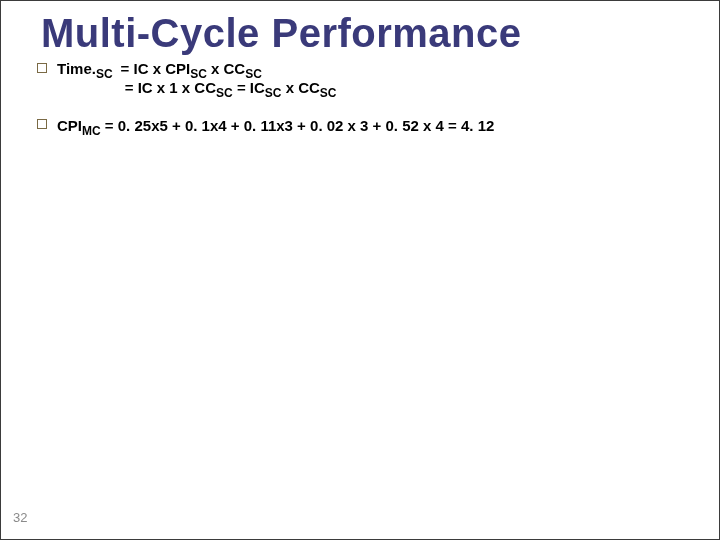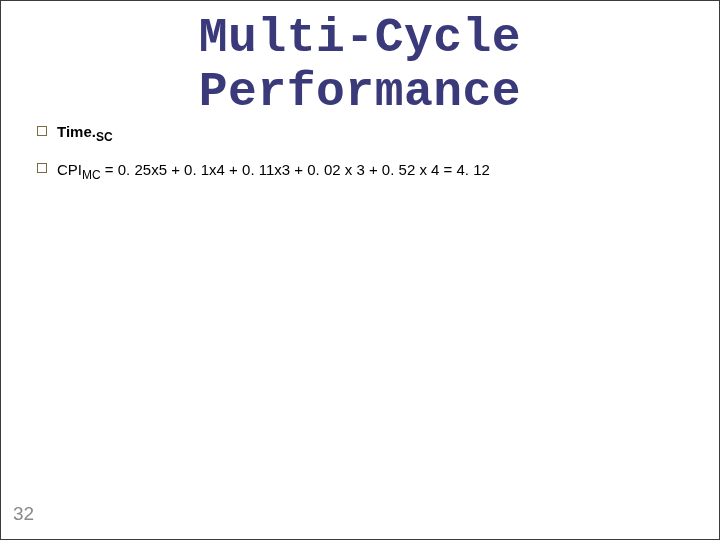--- a/index.html
+++ b/index.html
@@ -12,25 +12,24 @@
     overflow: hidden;
   }
   .slide {
     position: relative;
     width: 720px;
     height: 540px;
     box-sizing: border-box;
     border: 1px solid #3b3b3b;
   }
   .title {
-    font-family: Liberation Mono, monospace;
-    font-size: 48px;
+    font-family: Liberation Sans, sans-serif;
+    font-size: 40px;
     font-weight: 700;
     color: #3a3a7a;
-    text-align: center;
     margin: 10px 40px 4px 40px;
     letter-spacing: 0.5px;
   }
   .body {
     margin: 0 30px 0 30px;
   }
   ul.bullets {
     list-style: none;
     padding: 0;
     margin: 0;
@@ -56,30 +55,30 @@
     box-sizing: border-box;
   }
   .sub {
     font-size: 12px;
     vertical-align: sub;
     line-height: 0;
   }
   .cont {
     padding-left: 26px;
     font-size: 15px;
-    font-weight: 400;
+    font-weight: 700;
     line-height: 1.3;
   }
   .red { color: #c00000; }
   .green { color: #2e7d32; }
   .page-num {
     position: absolute;
     left: 12px;
     bottom: 14px;
-    font-size: 19px;
+    font-size: 13px;
     color: #8a8a8a;
   }
   .eqblock {
     display: flex;
     gap: 8px;
     align-items: flex-start;
   }
   .eqlabel { white-space: nowrap; }
   .eqright { }
   .nowrap { white-space: nowrap; }
@@ -93,20 +92,24 @@
 
   <div class="body">
     <ul class="bullets">
 
 
       <li>
         <div class="eqblock">
           <span class="eqlabel nowrap">
             <span>Time.</span><span class="sub">SC</span>
           </span>
+          <span class="eqright">
+            <span>=  IC x CPI</span><span class="sub">SC</span><span> x CC</span><span class="sub">SC</span><br>
+            &nbsp;<span>=  IC x 1 x CC</span><span class="sub">SC</span><span> = IC</span><span class="sub">SC</span><span> x CC</span><span class="sub">SC</span>
+          </span>
         </div>
       </li>
 
       <li>
         <div class="cont" style="padding-left:0;">
           <span>CPI</span><span class="sub">MC</span><span>   =  0. 25x5 + 0. 1x4 + 0. 11x3 + 0. 02 x 3 + 0. 52 x 4 = 4. 12</span>
         </div>
       </li>
 
 

